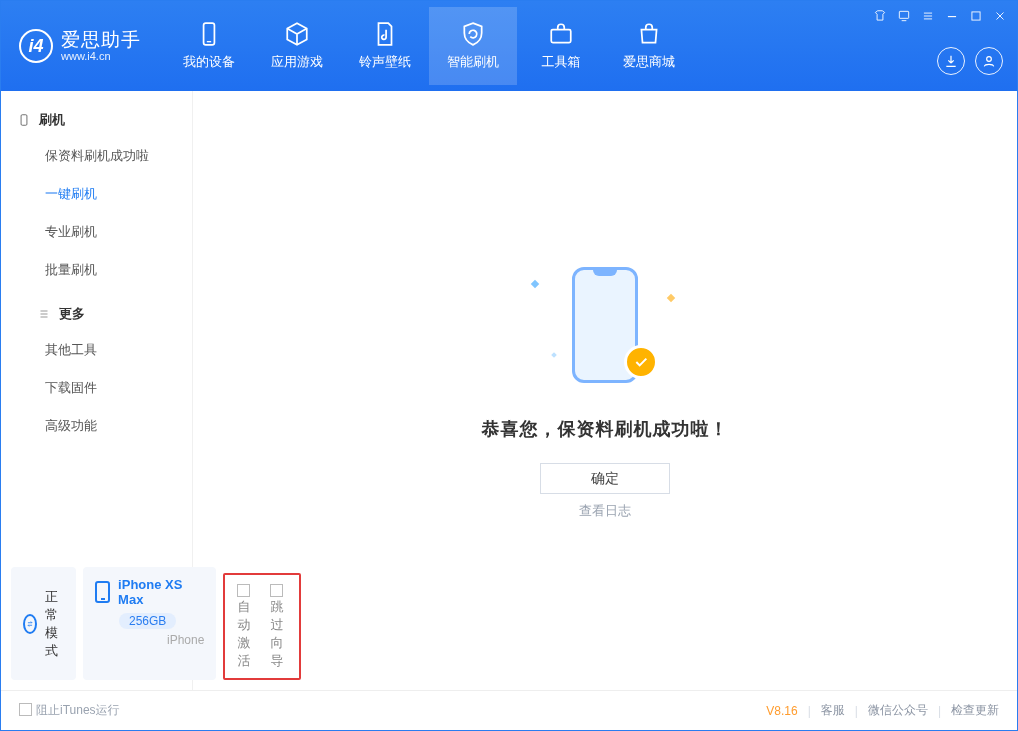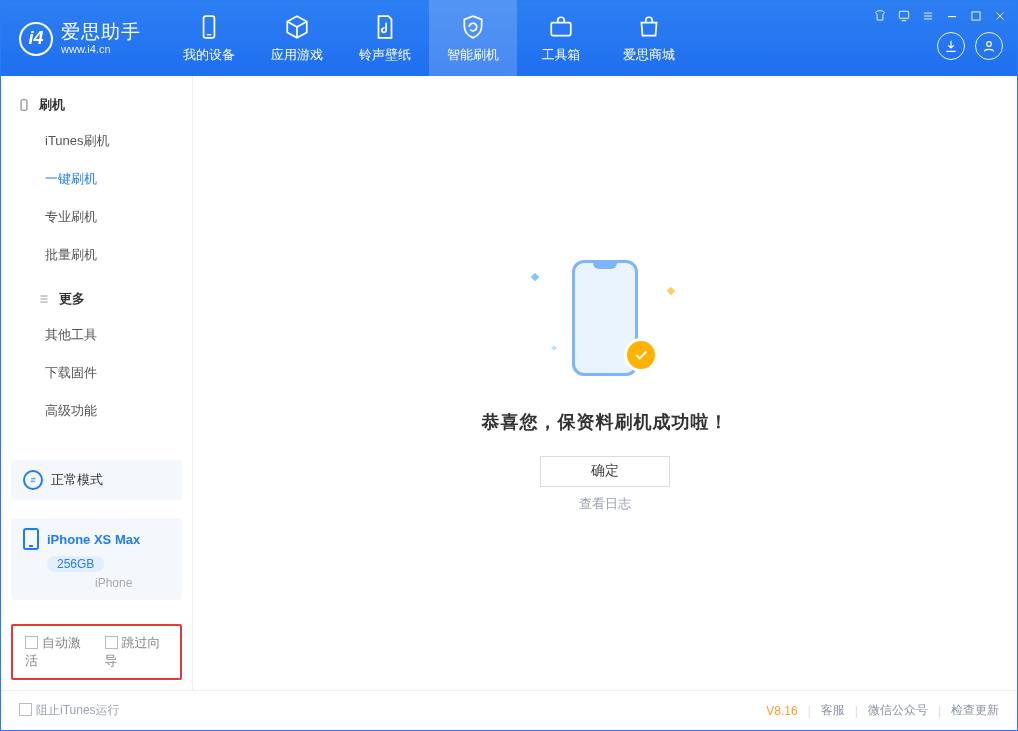--- a/index.html
+++ b/index.html
@@ -6,21 +6,21 @@
   body { font-family: "Microsoft YaHei", Arial, sans-serif; font-size: 13px; background:#e0e0e0; }
   .app-window {
     width: 1018px; height: 731px; margin: 0;
     background: #fff;
     border: 1px solid #2a7df0;
     display: flex; flex-direction: column;
     position: relative;
   }
   
   .titlebar {
-    height: 75px;
+    height: 90px;
     background: linear-gradient(#2d7ff2,#1f6ff0);
     display: flex; align-items: center;
     color:#fff;
     padding: 0 14px 0 18px;
     position: relative;
   }
   .logo { display:flex; align-items:center; gap:8px; }
   .logo-icon {
     width:34px; height:34px; border-radius:50%;
     border:2px solid #fff; display:flex; align-items:center; justify-content:center;
@@ -63,21 +63,21 @@
   }
   .side-group-hd {
     display:flex; align-items:center; gap:8px;
     padding: 10px 16px 8px; color:#333; font-weight:600;
   }
   .side-group-hd .hdicon { width:14px; height:14px; display:inline-flex; }
   .side-item {
     padding:10px 16px 10px 44px; color:#555; cursor:pointer;
   }
   .side-item.active { color:#1f7cf2; }
-  .side-cards { margin-top:auto; padding:10px; display:flex; flex-direction:column; gap:18px; }
+  .side-cards { margin-top:auto; padding:10px; display:flex; flex-direction:row; gap:7px; }
   .card {
     background:#f4f7fc; border-radius:4px; padding:10px 12px;
     display:flex; align-items:center; gap:8px; color:#333;
   }
   .card .swap {
     width:20px; height:20px; border-radius:50%; border:2px solid #1f7cf2;
     display:flex; align-items:center; justify-content:center;
   }
   .card .swap svg { width:10px; height:10px; }
   .device-card { display:block; }
@@ -256,21 +256,21 @@
 
     <div class="sidebar">
       <div class="side-group-hd">
         <span class="hdicon">
           <svg viewBox="0 0 24 24">
               <rect x="7" y="3" width="10" height="18" rx="2" fill="none" stroke="#666" stroke-width="1.6"></rect>
             </svg>
         </span>
         <span>刷机</span>
       </div>
-      <div class="side-item">iTunes刷机</div>
+      <div class="side-item">保资料刷机成功啦</div>
       <div class="side-item active">一键刷机</div>
       <div class="side-item">专业刷机</div>
       <div class="side-item">批量刷机</div>
 
       <div class="side-group-hd" style="margin-top:6px;padding-left:36px;">
         <span class="hdicon">
           <svg viewBox="0 0 24 24">
               <path d="M6 7h12M6 12h12M6 17h12" stroke="#999" stroke-width="1.8"></path>
             </svg>
         </span>

